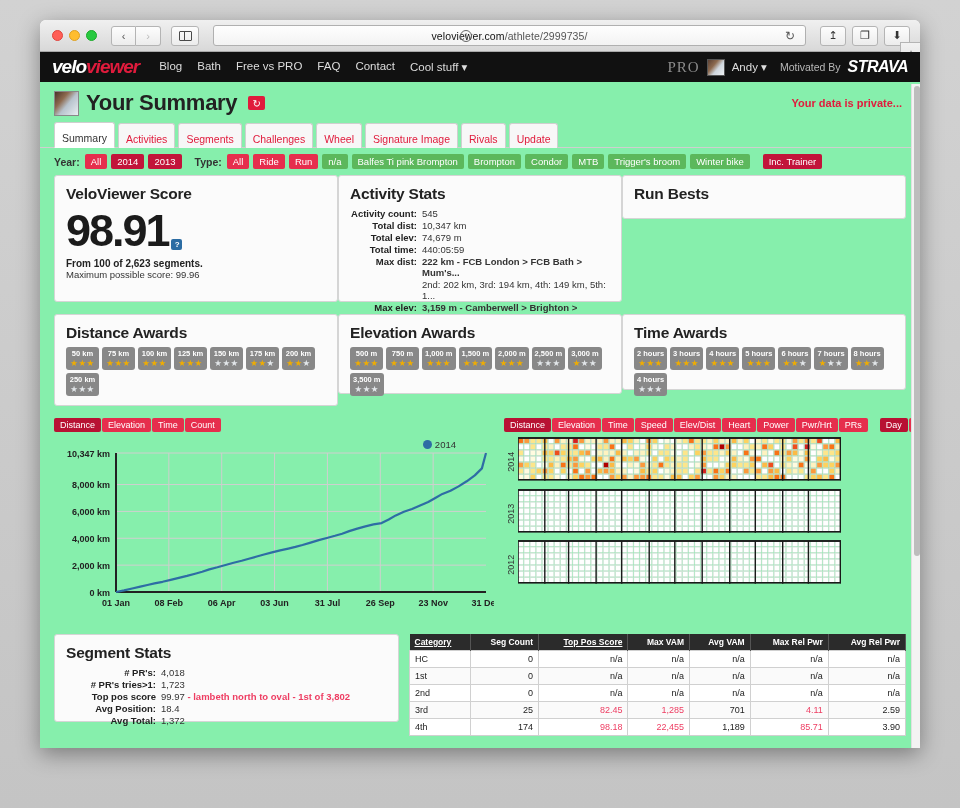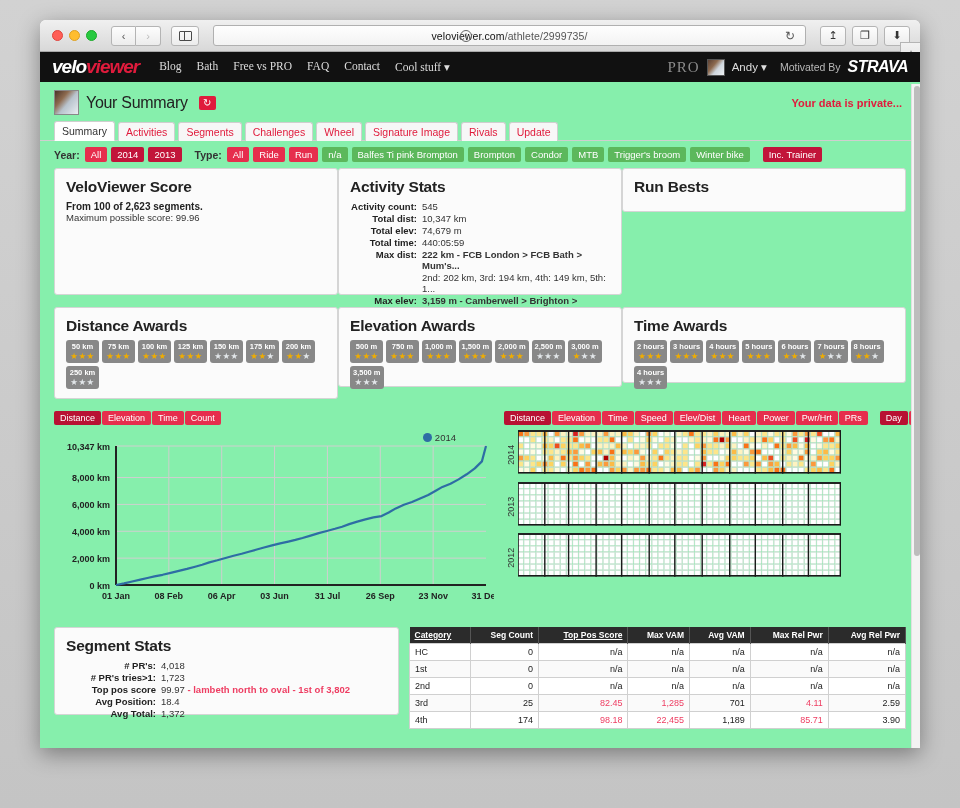--- a/index.html
+++ b/index.html
@@ -104,63 +104,63 @@
 
   .topnav {
     height: 30px; background: #111;
     display: flex; align-items: center; padding: 0 12px;
     position: relative;
   }
   .logo { font-size: 19px; font-weight: bold; font-style: italic; letter-spacing: -1px; }
   .logo .v1 { color: #fff; }
   .logo .v2 { color: #e01b3c; }
   .navlinks { display: flex; gap: 15px; margin-left: 20px; }
-  .navlinks span { color: #ddd; font-size: 11.5px; font-family: Liberation Serif, serif; }
+  .navlinks span { color: #ddd; font-size: 11.5px; }
   .navright {
     margin-left: auto; display: flex; align-items: center; gap: 7px;
   }
   .pro { color: #8b8b8b; font-size: 15px; letter-spacing: 1px; font-family:"Liberation Serif",serif; }
   .avatar-sm {
     width: 18px; height: 17px;
     background: linear-gradient(130deg,#5a4033 0%,#8d6a4f 35%,#cfd6dd 60%,#eef1f4 100%);
     border: 1px solid #555;
   }
   .uname { color: #ddd; font-size: 11.5px; }
   .motiv { color: #b9b9b9; font-size: 10.5px; margin-left: 6px; }
   .strava { color: #fff; font-size: 16px; font-weight: bold; font-style: italic; letter-spacing: -.5px; }
 
   .hdrbar { padding: 8px 14px 0 14px; position: relative; }
   .hdr-row { display: flex; align-items: center; gap: 7px; }
   .avatar-lg {
     width: 25px; height: 25px;
     background: linear-gradient(130deg,#4a3328 0%,#8d6a4f 32%,#b8c3cd 55%,#e9eef2 100%);
     border: 1px solid #888;
   }
-  .ptitle { font-size: 16px; font-weight: normal; color: #222; letter-spacing: -.3px; }
+  .ptitle { font-size: 22px; font-weight: bold; color: #222; letter-spacing: -.3px; }
   .refresh {
     background: #e01b3c; color: #fff; width: 17px; height: 14px;
     border-radius: 2px; font-size: 10px;
     display: inline-flex; align-items: center; justify-content: center;
     margin-left: 4px;
   }
   .private {
     position: absolute; right: 18px; top: 15px;
     color: #e01b3c; font-size: 11px; font-weight: bold;
   }
 
   
   .tabs {
     display: flex; align-items: flex-end; gap: 3px;
     padding: 0 14px;
     border-bottom: 1px solid #cfcfcf;
     margin-top: 5px;
   }
   .tab {
     font-size: 10.5px; color: #e01b3c;
-    padding: 3px 7px 3px 7px;
+    padding: 9px 7px 3px 7px;
     border: 1px solid #cfcfcf; border-bottom: none;
     border-radius: 3px 3px 0 0;
     background: #f7f7f7;
     position: relative; bottom: -1px;
   }
   .tab.active { background: #fff; color: #333; border-bottom: 1px solid #fff; }
 
   
   .filters {
     display: flex; align-items: center; gap: 4px;
@@ -380,20 +380,24 @@
         <span class="chip green">Winter bike</span>
         <span class="chip red-dk gap">Inc. Trainer</span>
       </div>
 
       <div class="body-wrap">
 
         <div class="row3">
           <div class="col">
             <div class="panel" style="height:127px">
               <h2>VeloViewer Score</h2>
+              <div class="score">
+                <span>98.91</span>
+                <span class="helpbadge">?</span>
+              </div>
               <div class="score-sub1">From 100 of 2,623 segments.</div>
               <div class="score-sub2">Maximum possible score: 99.96</div>
             </div>
           </div>
 
           <div class="col">
             <div class="panel" style="height:127px">
               <h2>Activity Stats</h2>
               <table class="stat-tbl">
                 <tbody>

